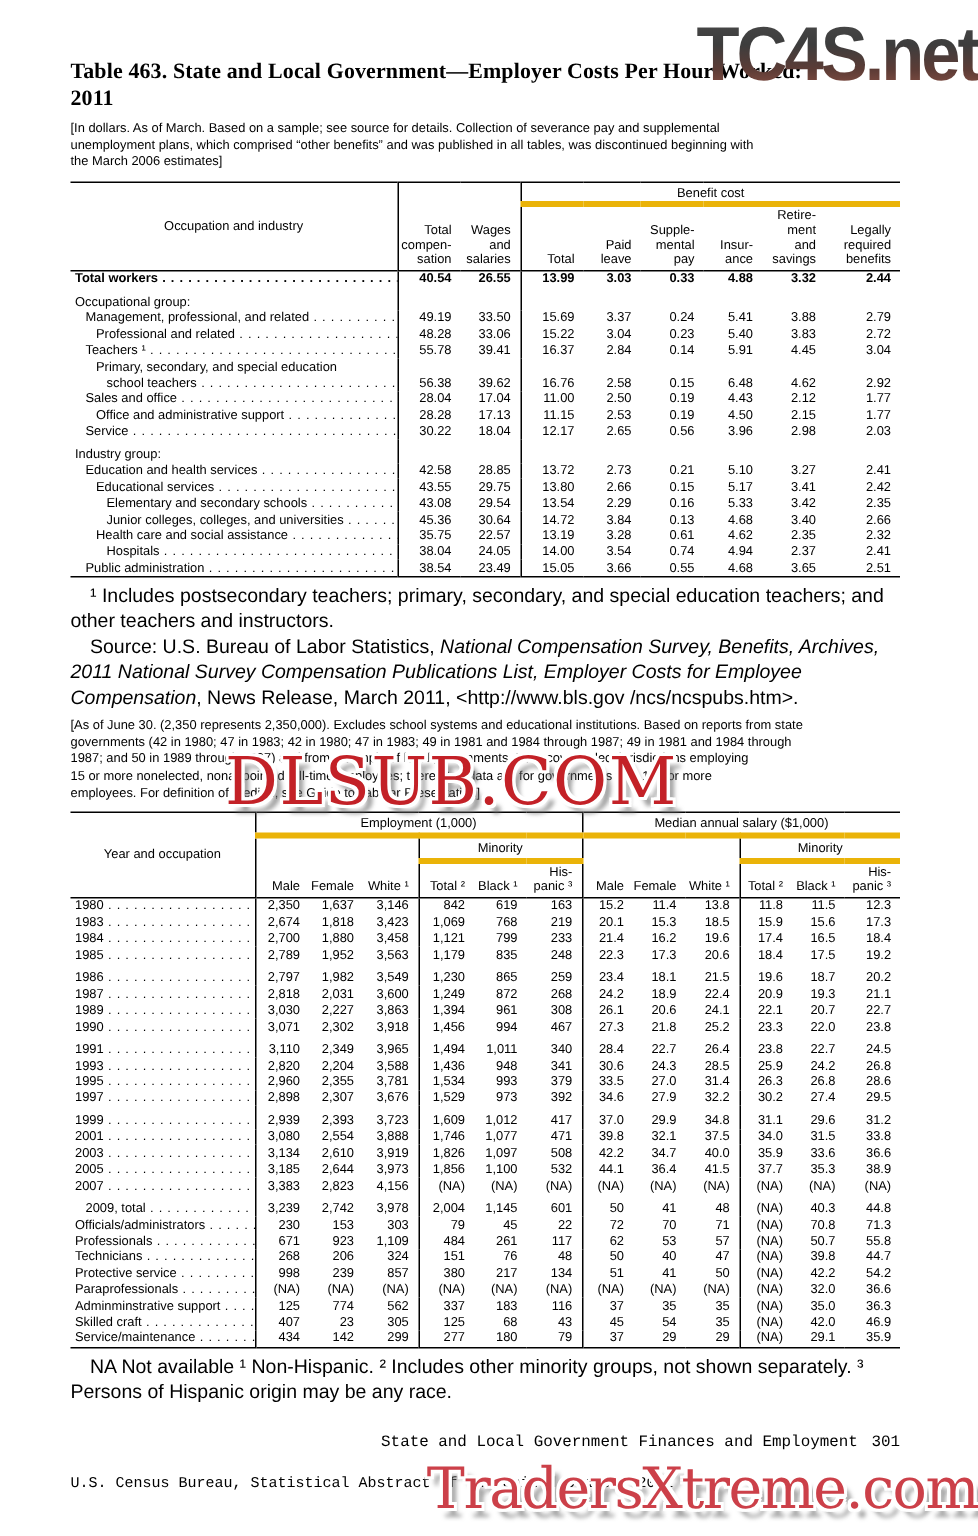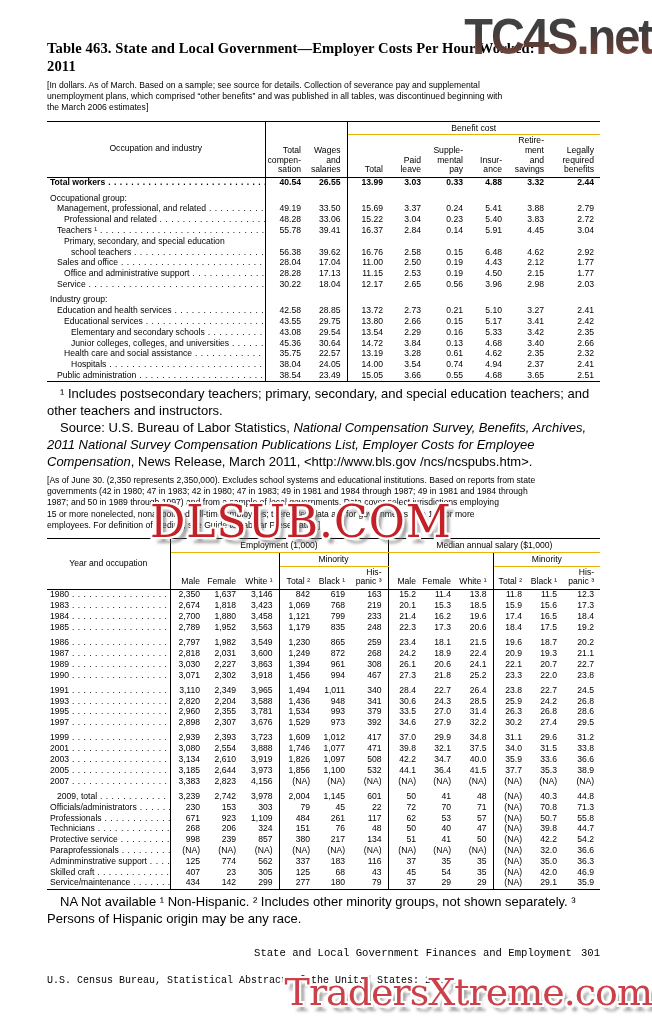--- a/index.html
+++ b/index.html
@@ -14,21 +14,21 @@
 
   
   table{border-collapse:collapse;table-layout:fixed;width:553px;
         border-top:1.5px solid #000;border-bottom:1.5px solid #000;
         font-size:8.6px;line-height:1.12;margin-top:7px;}
   thead{border-bottom:1px solid #000;}
   th{font-weight:normal;padding:1px 6px 2px 0;}
   .hl{text-align:center;vertical-align:middle;padding:0 2px;}
   .hn{text-align:right;vertical-align:bottom;white-space:pre-line;}
   .hc{text-align:center;vertical-align:top;padding:2px 0 1px 0;}
-  .bb{border-bottom:1px solid #eab308;}
+  .bb{border-bottom:4px solid #eab308;}
   .vr{border-right:1px solid #000;}
   td{padding:.6px 6px .6px 0;vertical-align:bottom;}
   td.lab{white-space:nowrap;overflow:hidden;padding-right:1px;}
   td.num{text-align:right;}
   tr.b td{font-weight:bold;}
   tr.gap td{padding-top:5px;}
   .dots{letter-spacing:.5px;}
 
   
   .fn{font-size:13px;line-height:1.3;margin-top:4px;}

